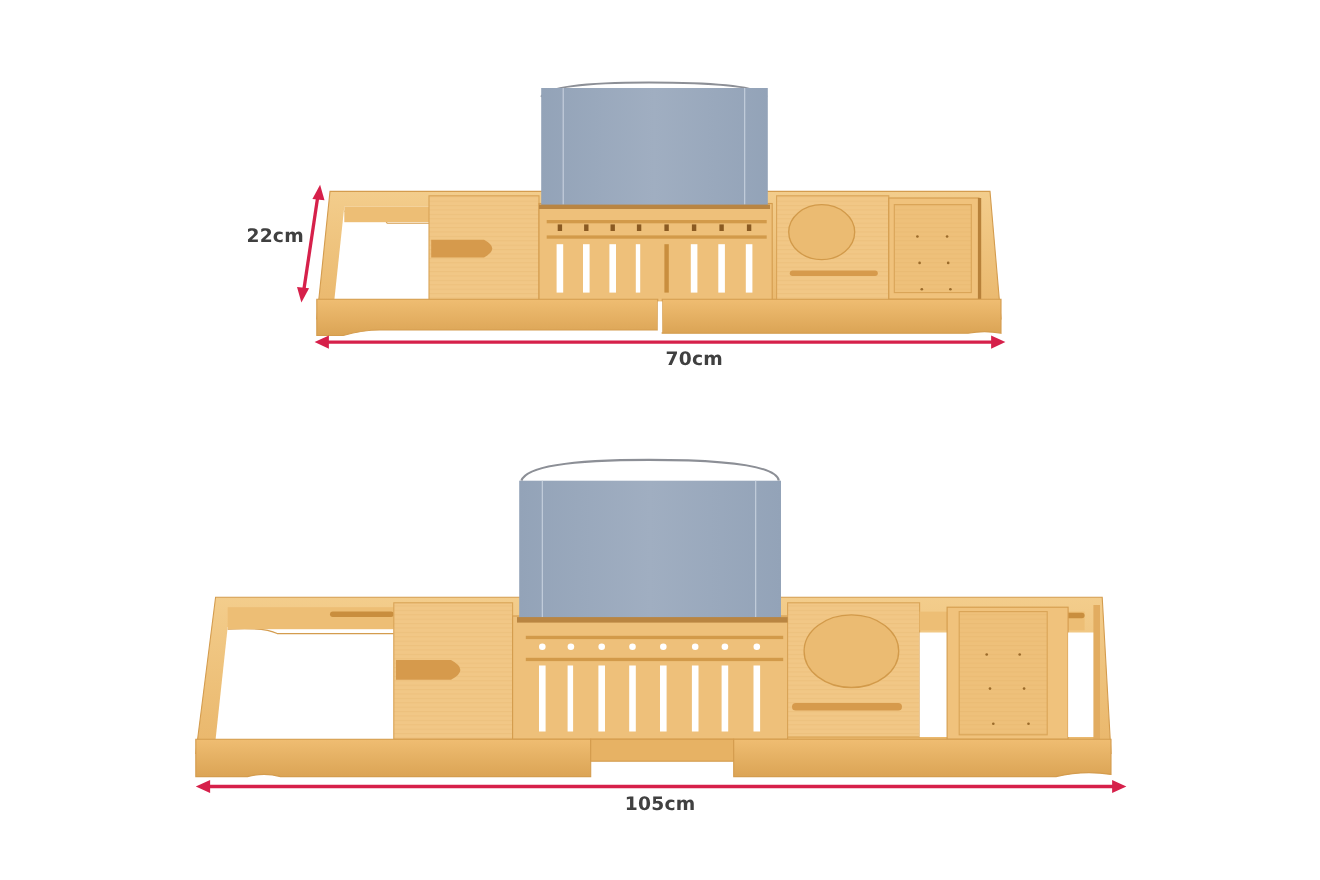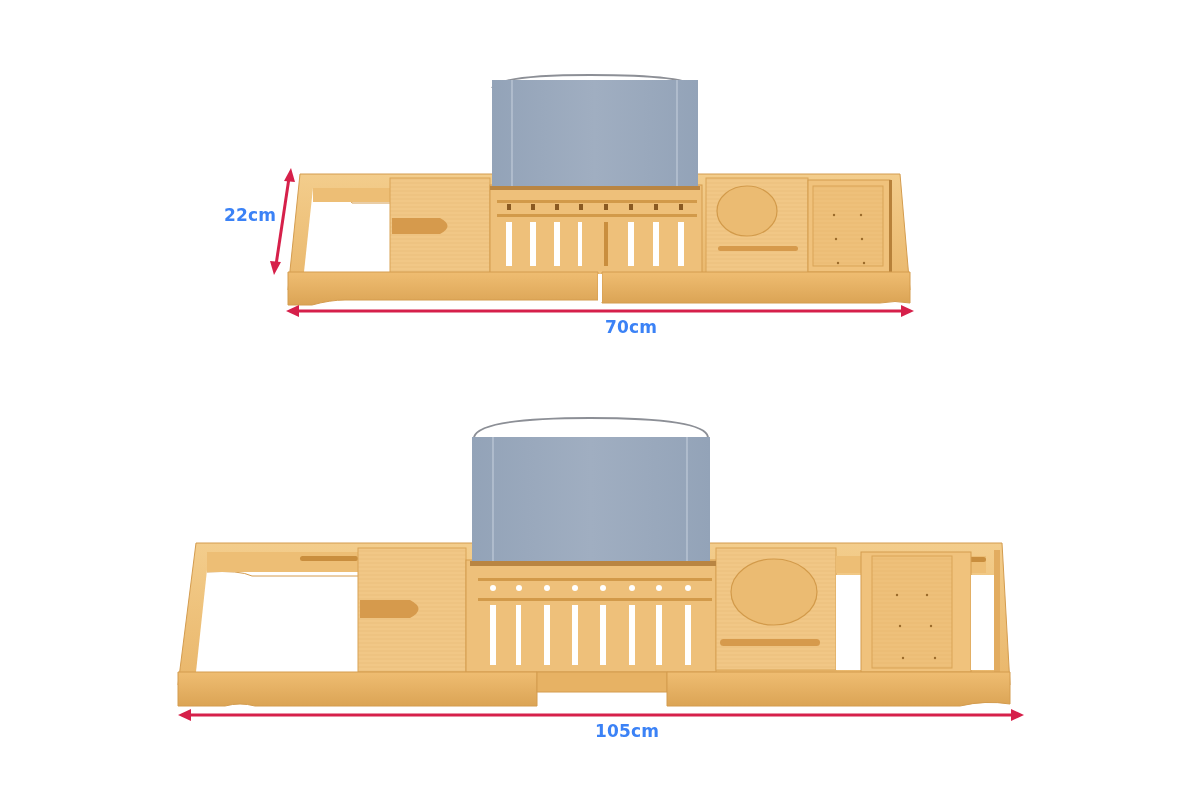--- a/index.html
+++ b/index.html
@@ -3,21 +3,21 @@
 <meta charset="utf-8">
 <style>
   html, body { margin: 0; padding: 0; background: #ffffff; }
   body { width: 1200px; height: 800px; position: relative; overflow: hidden; font-family: "DejaVu Sans", sans-serif; }
   .stage { position: absolute; inset: 0; }
   .label {
     position: absolute;
     font-family: "DejaVu Sans", sans-serif;
     font-weight: bold;
     font-size: 17px;
-    color: #3b82f6;
+    color: #404040;
     letter-spacing: 0.2px;
   }
   svg { position: absolute; left: 0; top: 0; }
 </style>
 </head>
 <body>
 
 <div class="stage">
 
   <svg width="1200" height="800" viewBox="0 0 1200 800">
@@ -198,14 +198,14 @@
 
     <g>
       <line x1="188" y1="715" x2="1014" y2="715" stroke="#d6204a" stroke-width="3"></line>
       <polygon points="178,715 191,709 191,721" fill="#d6204a"></polygon>
       <polygon points="1024,715 1011,709 1011,721" fill="#d6204a"></polygon>
     </g>
   </svg>
 
   <div class="label" style="left:224px; top:205px;">22cm</div>
   <div class="label" style="left:605px; top:317px;">70cm</div>
-  <div class="label" style="left:595px; top:721px;">105cm</div>
+  <div class="label" style="left:568px; top:721px;">105cm</div>
 </div>
 
 </body></html>

